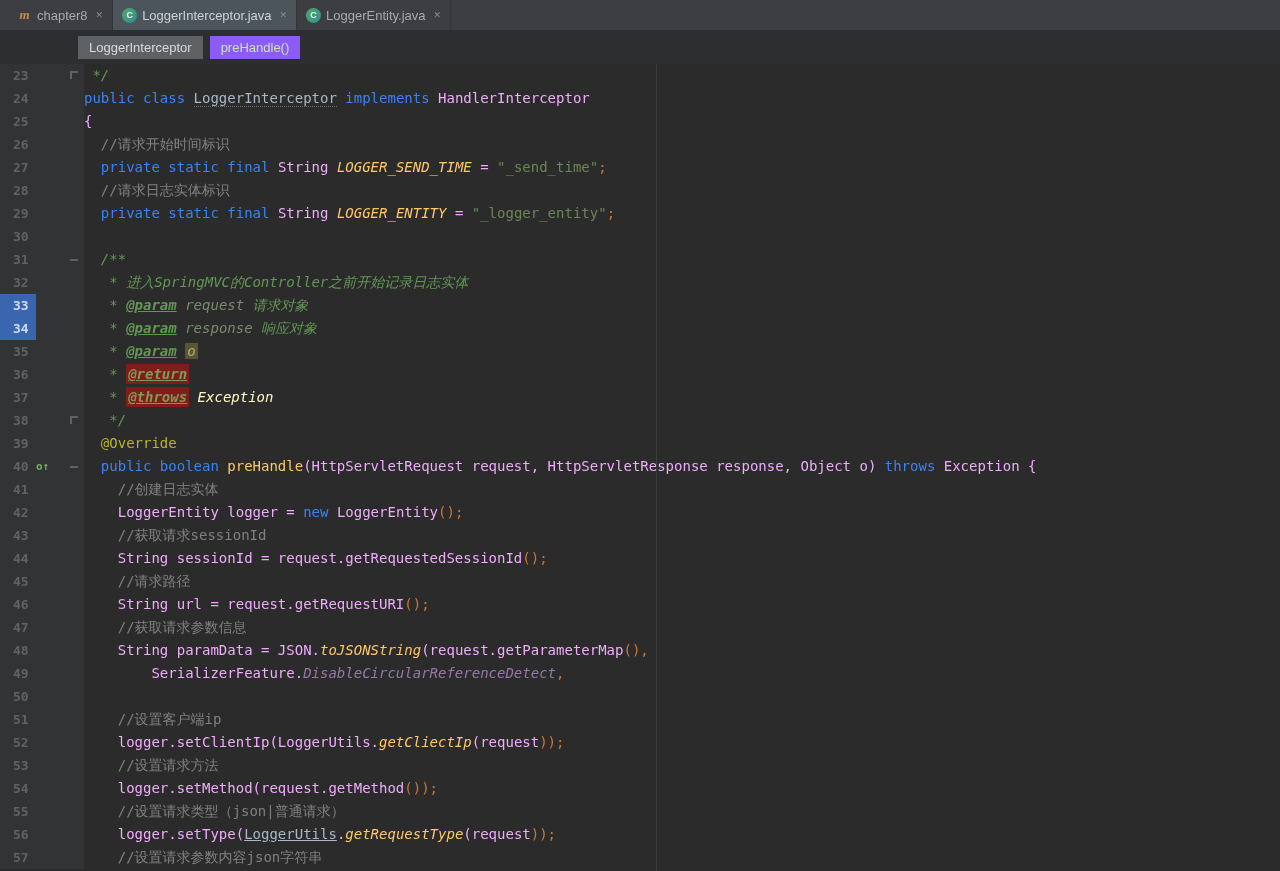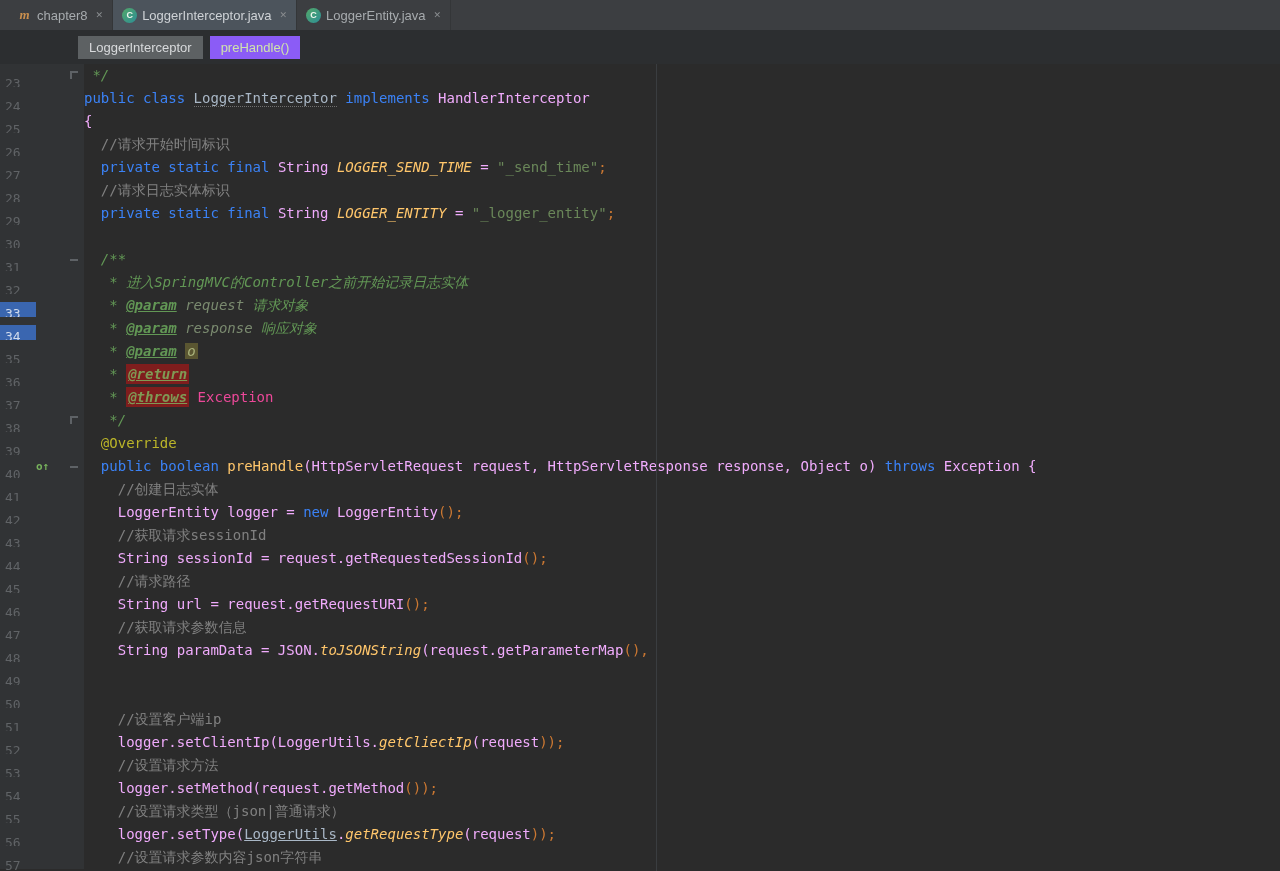--- a/index.html
+++ b/index.html
@@ -24,39 +24,39 @@
   .crumb { font-size: 13px; padding: 4px 11px; cursor: default; }
   .crumb-class  { background: #5d6163; color: #d8dadc; }
   .crumb-method { background: #8b5cf6; color: #cfe3ac; }
 
   
   .editor { position: relative; height: 807px; background: #2b2b2b;
             font-family: "DejaVu Sans Mono", monospace; font-size: 14px; overflow: hidden; }
   .margin-guide { position: absolute; left: 656px; top: 0; bottom: 0; width: 1px; background: #3a3d40; }
   .line { display: flex; height: 23px; line-height: 23px; }
   .gutter { flex: 0 0 84px; position: relative; background: #313335; }
-  .lnum { position: absolute; left: 0; top: 8px; width: 36px; padding-left: 5px;
-          font-size: 13px; color: #606366; }
+  .lnum { position: absolute; left: 0; top: 0; width: 36px; padding-left: 13px;
+          font-size: 13px; color: #606366; font-weight: bold; }
   .lnum-mark { background: #3a66b0; color: #cfdaec; }
   .ovr { position: absolute; left: 36px; top: 0; color: #77b25c; font-size: 11px; font-weight: bold; }
   .fold { position: absolute; left: 70px; width: 8px; height: 8px; }
   .fold-start { top: 11px; border-top: 2px solid #5e6266; }
   .fold-end { top: 7px; border-left: 2px solid #5e6266; border-top: 2px solid #5e6266; }
   .code { white-space: pre; color: #a9b7c6; }
 
   
   .t-k   { color: #3b82f6; }                                   
   .t-s   { color: #6a8759; }                                   
   .t-c   { color: #808080; }                                   
   .t-d   { color: #629755; font-style: italic; }               
   .t-dt  { color: #629755; font-style: italic; font-weight: bold; text-decoration: underline; }
   .t-dtbg{ color: #7f9a55; font-style: italic; font-weight: bold; text-decoration: underline;
            background: #7f1d1d; padding: 2px 2px; }              
   .t-dv  { color: #7a8a6f; font-style: italic; }               
-  .t-dve { color: #ec4899; }
+  .t-dve { color: #fef9c3; font-style: italic; }
   .t-cn  { color: #ffc66b; font-style: italic; }               
   .t-m   { color: #ffc66b; }                                   
   .t-sm  { color: #ffc66b; font-style: italic; }               
   .t-sf  { color: #9876aa; font-style: italic; }               
   .t-an  { color: #bbb529; }                                   
   .t-p   { color: #f0abfc; }                                   
   .t-pu  { color: #cc7832; }                                   
   .t-und { color: #a9b7c6; text-decoration: underline; }
   .t-spell { color: #a9b7c6; border-bottom: 1px dotted #707070; }
   .t-hl  { background: #5a5631; color: #aab37c; font-style: italic; padding: 0 2px; }
@@ -247,20 +247,21 @@
         <div class="line">
           <span class="gutter">
             <span class="lnum">48</span>
           </span>
           <span class="code"><span class="t-p">    String paramData = JSON.</span><span class="t-sm">toJSONString</span><span class="t-p">(request.getParameterMap</span><span class="t-pu">(),</span></span>
         </div>
         <div class="line">
           <span class="gutter">
             <span class="lnum">49</span>
           </span>
+          <span class="code"><span class="t-p">        SerializerFeature.</span><span class="t-sf">DisableCircularReferenceDetect</span><span class="t-pu">,</span></span>
         </div>
         <div class="line">
           <span class="gutter">
             <span class="lnum">50</span>
           </span>
         </div>
         <div class="line">
           <span class="gutter">
             <span class="lnum">51</span>
           </span>

